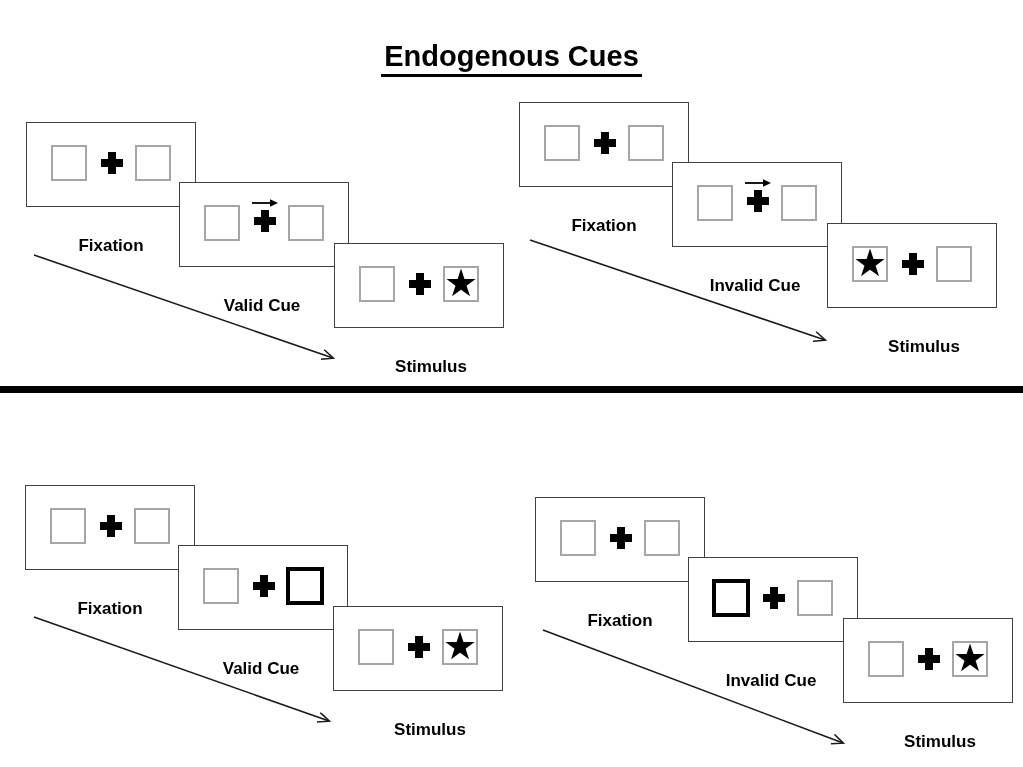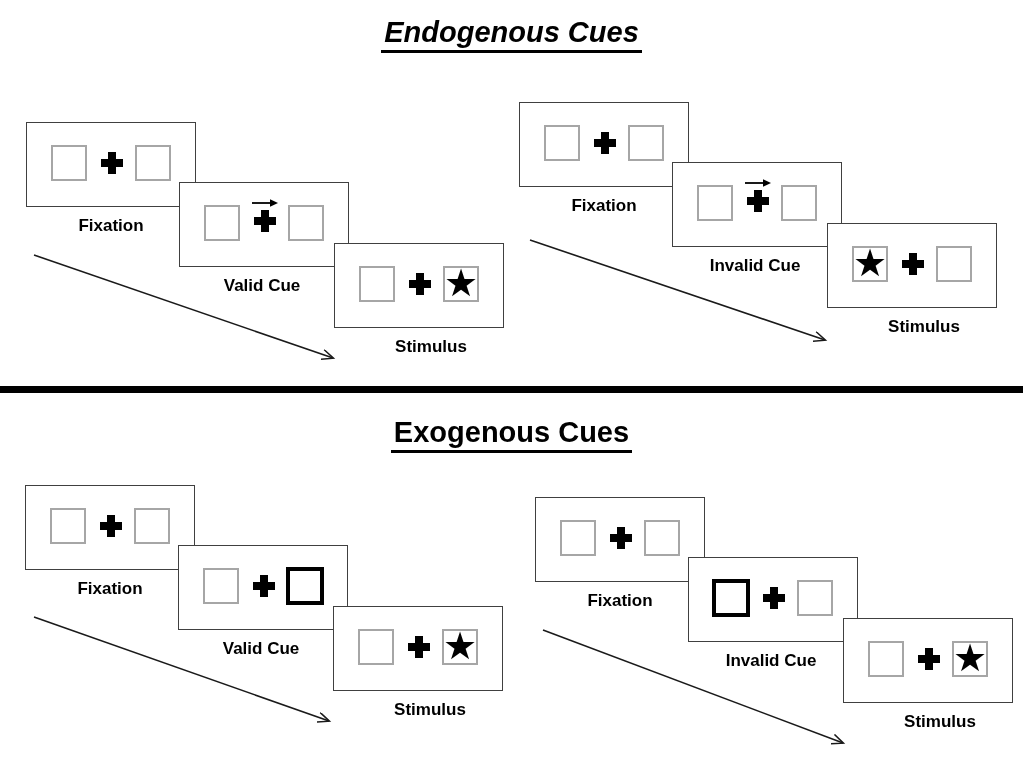--- a/index.html
+++ b/index.html
@@ -3,35 +3,35 @@
 <meta charset="utf-8">
 <style>
   html,body{margin:0;padding:0;background:#ffffff;}
   #stage{
     position:relative;width:1023px;height:767px;background:#ffffff;overflow:hidden;
     font-family:"Liberation Sans",sans-serif;color:#000;
   }
   
   .title{position:absolute;left:0;width:100%;text-align:center;font-size:29px;font-weight:bold;}
   .title span{display:inline-block;border-bottom:3px solid #000;padding:0 3px 1px 3px;}
-  #title-endogenous{top:16px;font-style:italic;}
+  #title-endogenous{top:40px;}
   #title-exogenous{top:416px;}
   
   .divider{position:absolute;left:0;top:386px;width:1023px;height:7px;background:#000;}
   
   .group{position:absolute;width:490px;height:250px;}
   #g-endo-valid  {left:26px; top:122px;}
   #g-endo-invalid{left:519px;top:102px;}
   #g-exo-valid   {left:25px; top:485px;}
   #g-exo-invalid {left:535px;top:497px;}
   .panel{position:absolute;width:170px;height:85px;background:#fff;border:1px solid #404040;box-sizing:border-box;}
   .pos1{left:0;    top:0;}
   .pos2{left:153px;top:60px;}
   .pos3{left:308px;top:121px;}
-  .plabel{position:absolute;width:170px;text-align:center;font-weight:bold;font-size:17px;white-space:nowrap;}
+  .plabel{position:absolute;width:170px;text-align:center;font-weight:bold;font-size:17px;white-space:nowrap;margin-top:20px;}
   .lab1{left:0;    top:94px;}
   .lab2{left:151px;top:154px;}
   .lab3{left:320px;top:215px;}
   
   .sq{position:absolute;box-sizing:border-box;width:36px;height:36px;top:22px;
       border:2px solid #a6a6a6;background:#fff;display:flex;align-items:center;justify-content:center;}
   .sq-l{left:24px;} .sq-r{left:108px;}
   .sq.cued{width:38px;height:38px;top:21px;border:4px solid #000;}
   .sq-l.cued{left:23px;} .sq-r.cued{left:107px;}
   .plus{position:absolute;left:74px;top:29px;width:22px;height:22px;}
@@ -125,23 +125,20 @@
           <i class="ph"></i>
           <i class="pv"></i>
         </div>
       <div class="sq sq-r"></div>
     </div>
     <div class="plabel lab3">Stimulus</div>
   </div>
 
   <div class="divider"></div>
 
-  <div class="title" id="title-exogenous">
-    <span>Exogenous Cues</span>
-  </div>
 
   <div class="group" id="g-exo-valid">
     <div class="panel pos1">
       <div class="sq sq-l"></div>
       <div class="plus">
           <i class="ph"></i>
           <i class="pv"></i>
         </div>
       <div class="sq sq-r"></div>
     </div>

